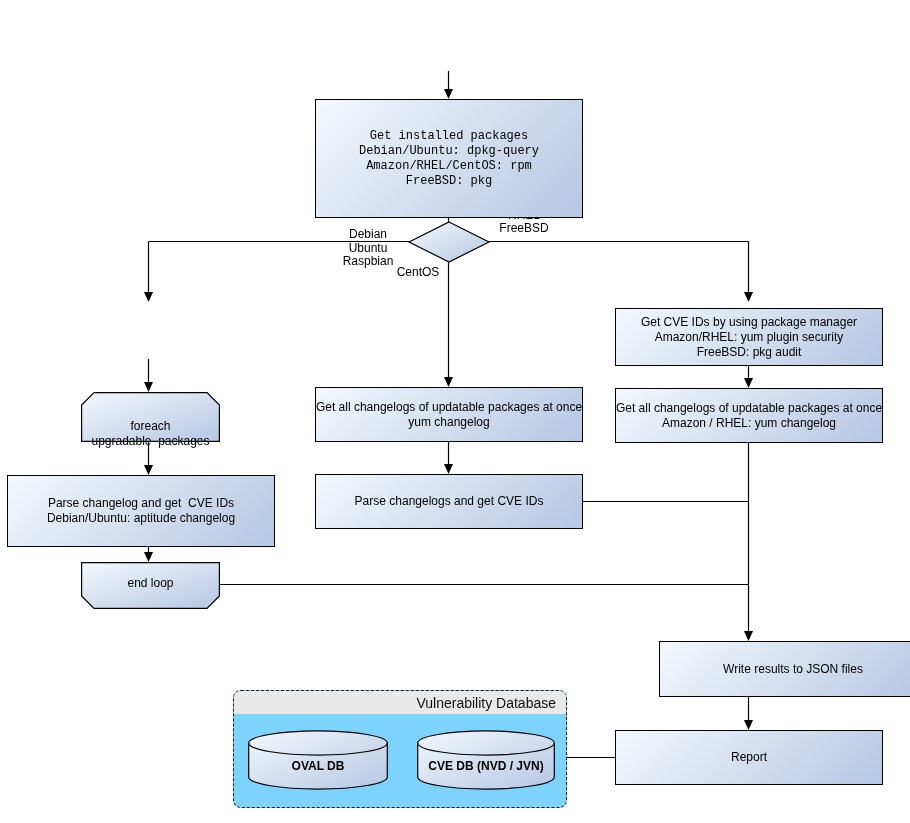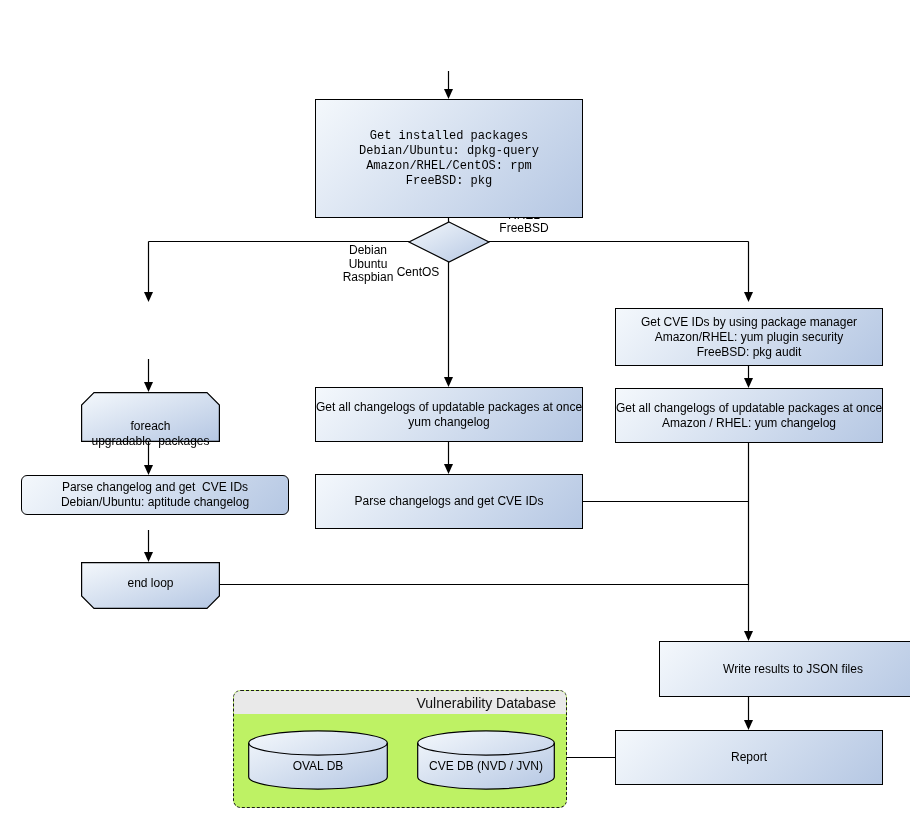--- a/index.html
+++ b/index.html
@@ -18,32 +18,32 @@
     position:absolute; display:flex; align-items:center; justify-content:center;
     text-align:center; font-size:12px; line-height:15px; white-space:pre;
   }
   .edge-label {
     position:absolute; text-align:center; font-size:12px; line-height:13.5px; white-space:pre;
   }
   .wires, .shape-svg { position:absolute; left:0; top:0; }
   .shape-svg { overflow:visible; }
   .db-panel {
     position:absolute; left:233px; top:690px; width:334px; height:118px;
-    box-sizing:border-box; background:#bef264;
+    box-sizing:border-box; background:#7dd3fc;
     border:1.5px dashed #1a1a1a; border-radius:8px;
   }
   .db-header {
     position:absolute; left:0; top:0; right:0; height:23px;
     background:#e9e9e9; border-radius:6px 6px 0 0;
     display:flex; align-items:center; justify-content:flex-end;
     padding-right:10px; font-size:14px; color:#111;
   }
   .cyl-text {
     position:absolute; display:flex; align-items:center; justify-content:center;
-    text-align:center; font-size:12px; padding-top:12px; box-sizing:border-box; white-space:pre;
+    text-align:center; font-size:12px; padding-top:12px; box-sizing:border-box; white-space:pre;font-weight:bold;
   }
 </style>
 </head>
 <body>
 
 <div class="canvas">
 
   <svg class="wires" width="910" height="823">
     <g stroke="#000" stroke-width="1.2">
       <line x1="448.5" y1="71" x2="448.5" y2="90"></line>
@@ -82,21 +82,21 @@
   <svg class="shape-svg" style="left:408px; top:221px;" width="82" height="42">
     <defs>
       <linearGradient id="gd1" x1="0" y1="0" x2="1" y2="1">
         <stop offset="0" stop-color="#f4f8fc"></stop>
           <stop offset="1" stop-color="#b5c7e3"></stop>
       </linearGradient>
     </defs>
     <polygon points="41,1 81,21 41,41 1,21" fill="url(#gd1)" stroke="#000" stroke-width="1.2"></polygon>
   </svg>
 
-  <div class="edge-label" style="left:318px; top:210px; width:100px;margin-top:34px;">Debian
+  <div class="edge-label" style="left:318px; top:194px; width:100px;margin-top:34px;">Debian
 Ubuntu
 Raspbian</div>
   <div class="edge-label" style="left:474px; top:195px; width:100px;">Amazon
 RHEL
 FreeBSD</div>
   <div class="edge-label" style="left:378px; top:266px; width:80px;">CentOS</div>
 
 
   <div class="box" style="left:315px; top:99px; width:268px; height:119px;font-family:Liberation Mono, monospace;">
     <span>Get installed packages
@@ -113,21 +113,21 @@
           <stop offset="1" stop-color="#b5c7e3"></stop>
       </linearGradient>
     </defs>
     <polygon points="13,0.6 126,0.6 138.4,13 138.4,49.4 0.6,49.4 0.6,13" fill="url(#gd2)" stroke="#000" stroke-width="1.2"></polygon>
   </svg>
   <div class="shape-text" style="left:81px; top:392px; width:139px; height:50px;margin-top:17px;">
     <span>foreach
 upgradable  packages</span>
   </div>
 
-  <div class="box" style="left:21px; top:475px; width:268px; height:40px;border-radius:6px;">
+  <div class="box" style="left:7px; top:475px; width:268px; height:72px;">
     <span>Parse changelog and get  CVE IDs
 Debian/Ubuntu: aptitude changelog</span>
   </div>
 
   <svg class="shape-svg" style="left:81px; top:562px;" width="139" height="47">
     <defs>
       <linearGradient id="gd3" x1="0" y1="0" x2="1" y2="1">
         <stop offset="0" stop-color="#f4f8fc"></stop>
           <stop offset="1" stop-color="#b5c7e3"></stop>
       </linearGradient>

